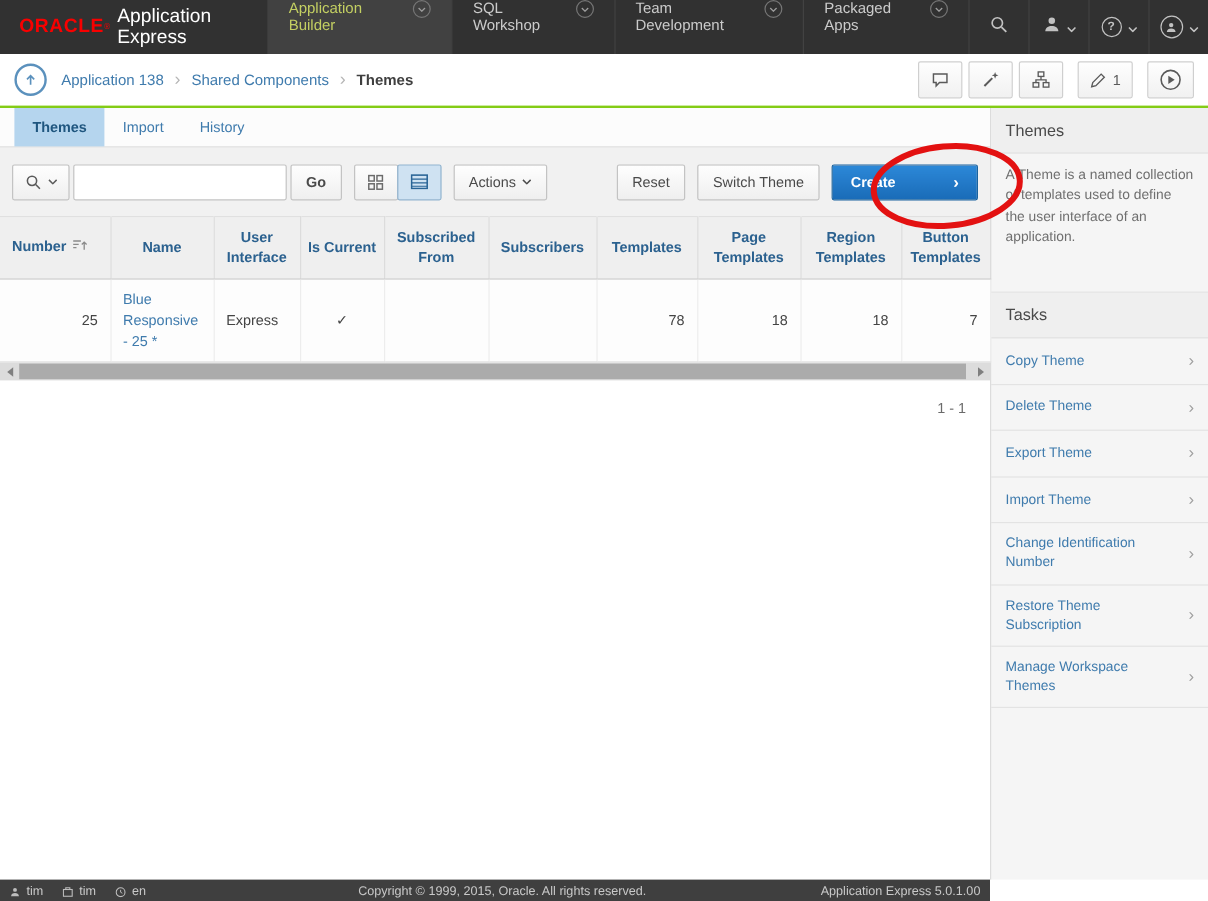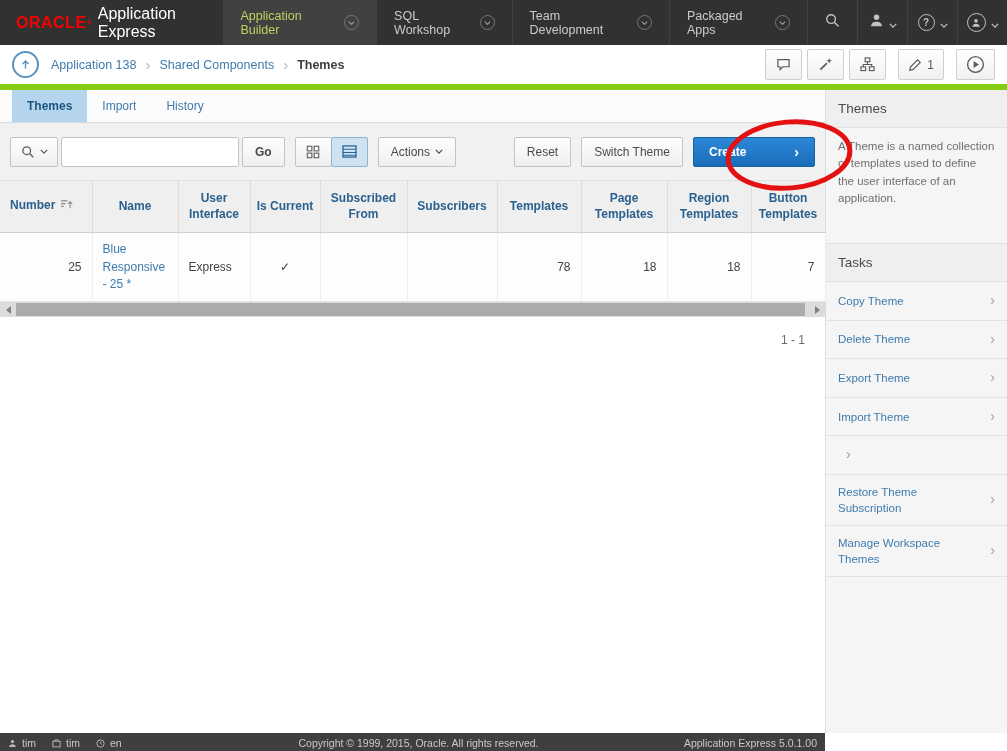--- a/index.html
+++ b/index.html
@@ -14,21 +14,21 @@
   
   .topbar {
     position: absolute; top: 0; left: 0; width: 1007px; height: 45px;
     background: #313131; display: flex; align-items: stretch; color: #ccc;
   }
   .logo { display: flex; align-items: center; padding: 0 16px; width: 237px; }
   .logo-oracle { color: #f80000; font-weight: bold; font-size: 16px; letter-spacing: 0.5px; }
   .logo-reg { color: #f80000; font-size: 7px; vertical-align: super; margin-right: 6px; }
   .logo-suffix { color: #fff; font-size: 16px; }
   .top-tab {
-    display: flex; align-items: center; gap: 9px; padding: 0 17px;
+    display: flex; align-items: flex-start; gap: 9px; padding: 0 17px;
     font-size: 12.5px; color: #cbcbcb; border-left: 1px solid #424242; cursor: pointer;
   }
   .top-tab.active { background: #414141; color: #c3cf62; }
   .circ-chev {
     width: 15px; height: 15px; border: 1px solid #767676; border-radius: 50%;
     display: inline-flex; align-items: center; justify-content: center; color: #9d9d9d; flex: none;
   }
   .top-actions { margin-left: auto; display: flex; align-items: stretch; }
   .top-icon-btn {
     width: 50px; border-left: 1px solid #424242; display: flex; align-items: center;
@@ -40,21 +40,21 @@
     font-size: 10px; font-weight: bold;
   }
   .acct-circ {
     width: 19px; height: 19px; border: 1.5px solid #c2c2c2; border-radius: 50%;
     display: inline-flex; align-items: center; justify-content: center;
   }
 
   
   .crumbbar {
     position: absolute; top: 45px; left: 0; width: 1007px; height: 45px;
-    background: #fff; border-bottom: 6px solid #84cc16;
+    background: #fff; border-bottom: 2px solid #84cc16;
     display: flex; align-items: center; padding: 0 12px;
   }
   .up-btn {
     width: 27px; height: 27px; border: 2px solid #5b91bd; border-radius: 50%;
     color: #5b91bd; display: inline-flex; align-items: center; justify-content: center;
     margin-right: 12px; cursor: pointer; background: #fff;
   }
   .crumb-link { color: #3f7bad; font-size: 12.5px; text-decoration: none; cursor: pointer; }
   .crumb-sep { color: #b5b5b5; font-size: 15px; margin: 0 9px; }
   .crumb-current { color: #3f3f3f; font-size: 12.5px; font-weight: bold; }
@@ -442,20 +442,21 @@
         </div>
         <div class="task-link">
           <span>Export Theme</span>
           <span class="task-chev">›</span>
         </div>
         <div class="task-link">
           <span>Import Theme</span>
           <span class="task-chev">›</span>
         </div>
         <div class="task-link">
+          <span>Change Identification Number</span>
           <span class="task-chev">›</span>
         </div>
         <div class="task-link">
           <span>Restore Theme Subscription</span>
           <span class="task-chev">›</span>
         </div>
         <div class="task-link">
           <span>Manage Workspace Themes</span>
           <span class="task-chev">›</span>
         </div>

